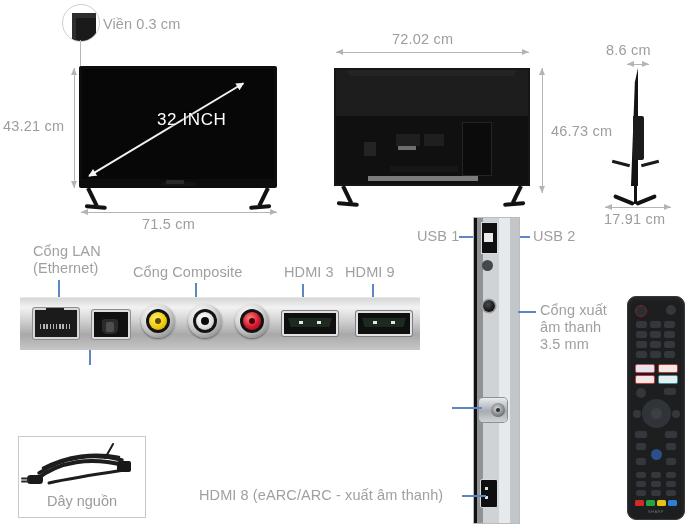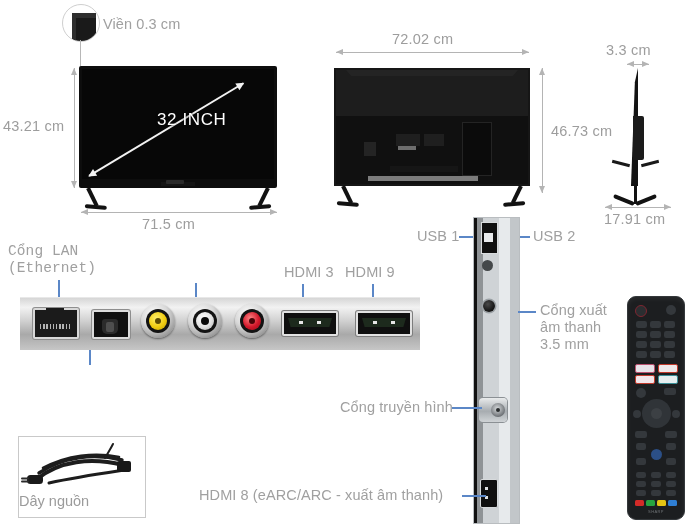--- a/index.html
+++ b/index.html
@@ -146,21 +146,21 @@
   }
   .sp-hdmi{
     position:absolute;background:#0f0f0f;border:1.5px solid #d6d9db;border-radius:2px;
   }
   .sp-hdmi-pin{position:absolute;background:#dcdfe1;}
   .sp-small{position:absolute;background:#2b2e30;border-radius:2px;}
 
   
   .acc-box{position:absolute;border:1px solid #c9c9c9;background:#fff;}
   .acc-caption{
-    position:absolute;color:#9b9b9b;font-size:14.5px;text-align:left;width:100%;
+    position:absolute;color:#9b9b9b;font-size:14.5px;text-align:center;width:100%;
   }
 
   
   .remote-body{
     position:absolute;background:#1c1e20;border-radius:9px;
     border:1px solid #34383b;
     box-shadow:inset 0 2px 5px rgba(255,255,255,.06);
   }
   .rkey{position:absolute;background:#34383c;border-radius:2.2px;}
   .rkey-round{position:absolute;background:#34383c;border-radius:50%;}
@@ -234,28 +234,29 @@
 
   <div class="abs" style="left:631px;top:68px;width:7px;height:118px;background:#131313;clip-path:polygon(100% 0,100% 100%,0 100%,55% 12%);"></div>
   <div class="tv-side-bump" style="left:633px;top:116px;width:11px;height:44px;background:#1b1b1b;border-radius:0 2px 2px 0;"></div>
   <div class="leg" style="left:634px;top:186px;width:3px;height:18px;transform:rotate(0deg);"></div>
   <div class="abs" style="left:613px;top:198px;width:22px;height:3.5px;background:#121212;border-radius:2px;transform:rotate(22deg);"></div>
   <div class="abs" style="left:635px;top:198px;width:22px;height:3.5px;background:#121212;border-radius:2px;transform:rotate(-22deg);"></div>
   <div class="abs" style="left:612px;top:162px;width:18px;height:2.5px;background:#1a1a1a;transform:rotate(14deg);"></div>
   <div class="abs" style="left:641px;top:162px;width:18px;height:2.5px;background:#1a1a1a;transform:rotate(-14deg);"></div>
 
   <div class="arrow-h" style="left:627px;top:64px;width:22px;"></div>
-  <div class="dim" style="left:606px;top:42px;">3.3 cm</div>
+  <div class="dim" style="left:606px;top:42px;">8.6 cm</div>
   <div class="arrow-h" style="left:605px;top:207px;width:66px;"></div>
   <div class="dim" style="left:604px;top:211px;">17.91 cm</div>
 
-  <div class="lbl" style="left:8px;top:243px;font-family:Liberation Mono, monospace;">Cổng LAN
+  <div class="lbl" style="left:33px;top:243px;">Cổng LAN
 (Ethernet)</div>
   <div class="lead-v" style="left:58px;top:280px;height:32px;"></div>
 
+  <div class="lbl" style="left:133px;top:264px;">Cổng Composite</div>
   <div class="lead-v" style="left:195px;top:283px;height:22px;"></div>
   <div class="box-blue" style="left:136px;top:305px;width:123px;height:37px;"></div>
 
   <div class="lbl" style="left:284px;top:264px;">HDMI 3</div>
   <div class="lead-v" style="left:302px;top:284px;height:38px;"></div>
   <div class="lbl" style="left:345px;top:264px;">HDMI 9</div>
   <div class="lead-v" style="left:372px;top:284px;height:38px;"></div>
 
   <div class="strip" style="left:20px;top:297px;width:400px;height:52px;">
 
@@ -338,21 +339,20 @@
       <div class="sp-hdmi-pin" style="left:4px;top:7px;width:3px;height:3px;"></div>
       <div class="sp-hdmi-pin" style="left:4px;top:16px;width:3px;height:3px;"></div>
     </div>
   </div>
 
   <div class="lead-h" style="left:518px;top:311px;width:18px;"></div>
   <div class="lbl" style="left:540px;top:302px;">Cổng xuất
 âm thanh
 3.5 mm</div>
 
-  <div class="lbl" style="left:340px;top:399px;">Cổng truyền hình</div>
   <div class="lead-h" style="left:452px;top:407px;width:30px;"></div>
 
   <div class="lbl" style="left:199px;top:487px;">HDMI 8 (eARC/ARC - xuất âm thanh)</div>
   <div class="lead-h" style="left:462px;top:495px;width:24px;"></div>
 
   <div class="remote-body" style="left:627px;top:296px;width:56px;height:222px;">
     <div class="rkey-pwr" style="left:7px;top:8px;width:10px;height:10px;"></div>
     <div class="rkey-round" style="left:38px;top:8px;width:10px;height:10px;"></div>
 
     <div class="rkey" style="left:8px;top:24px;width:11px;height:7px;"></div>

